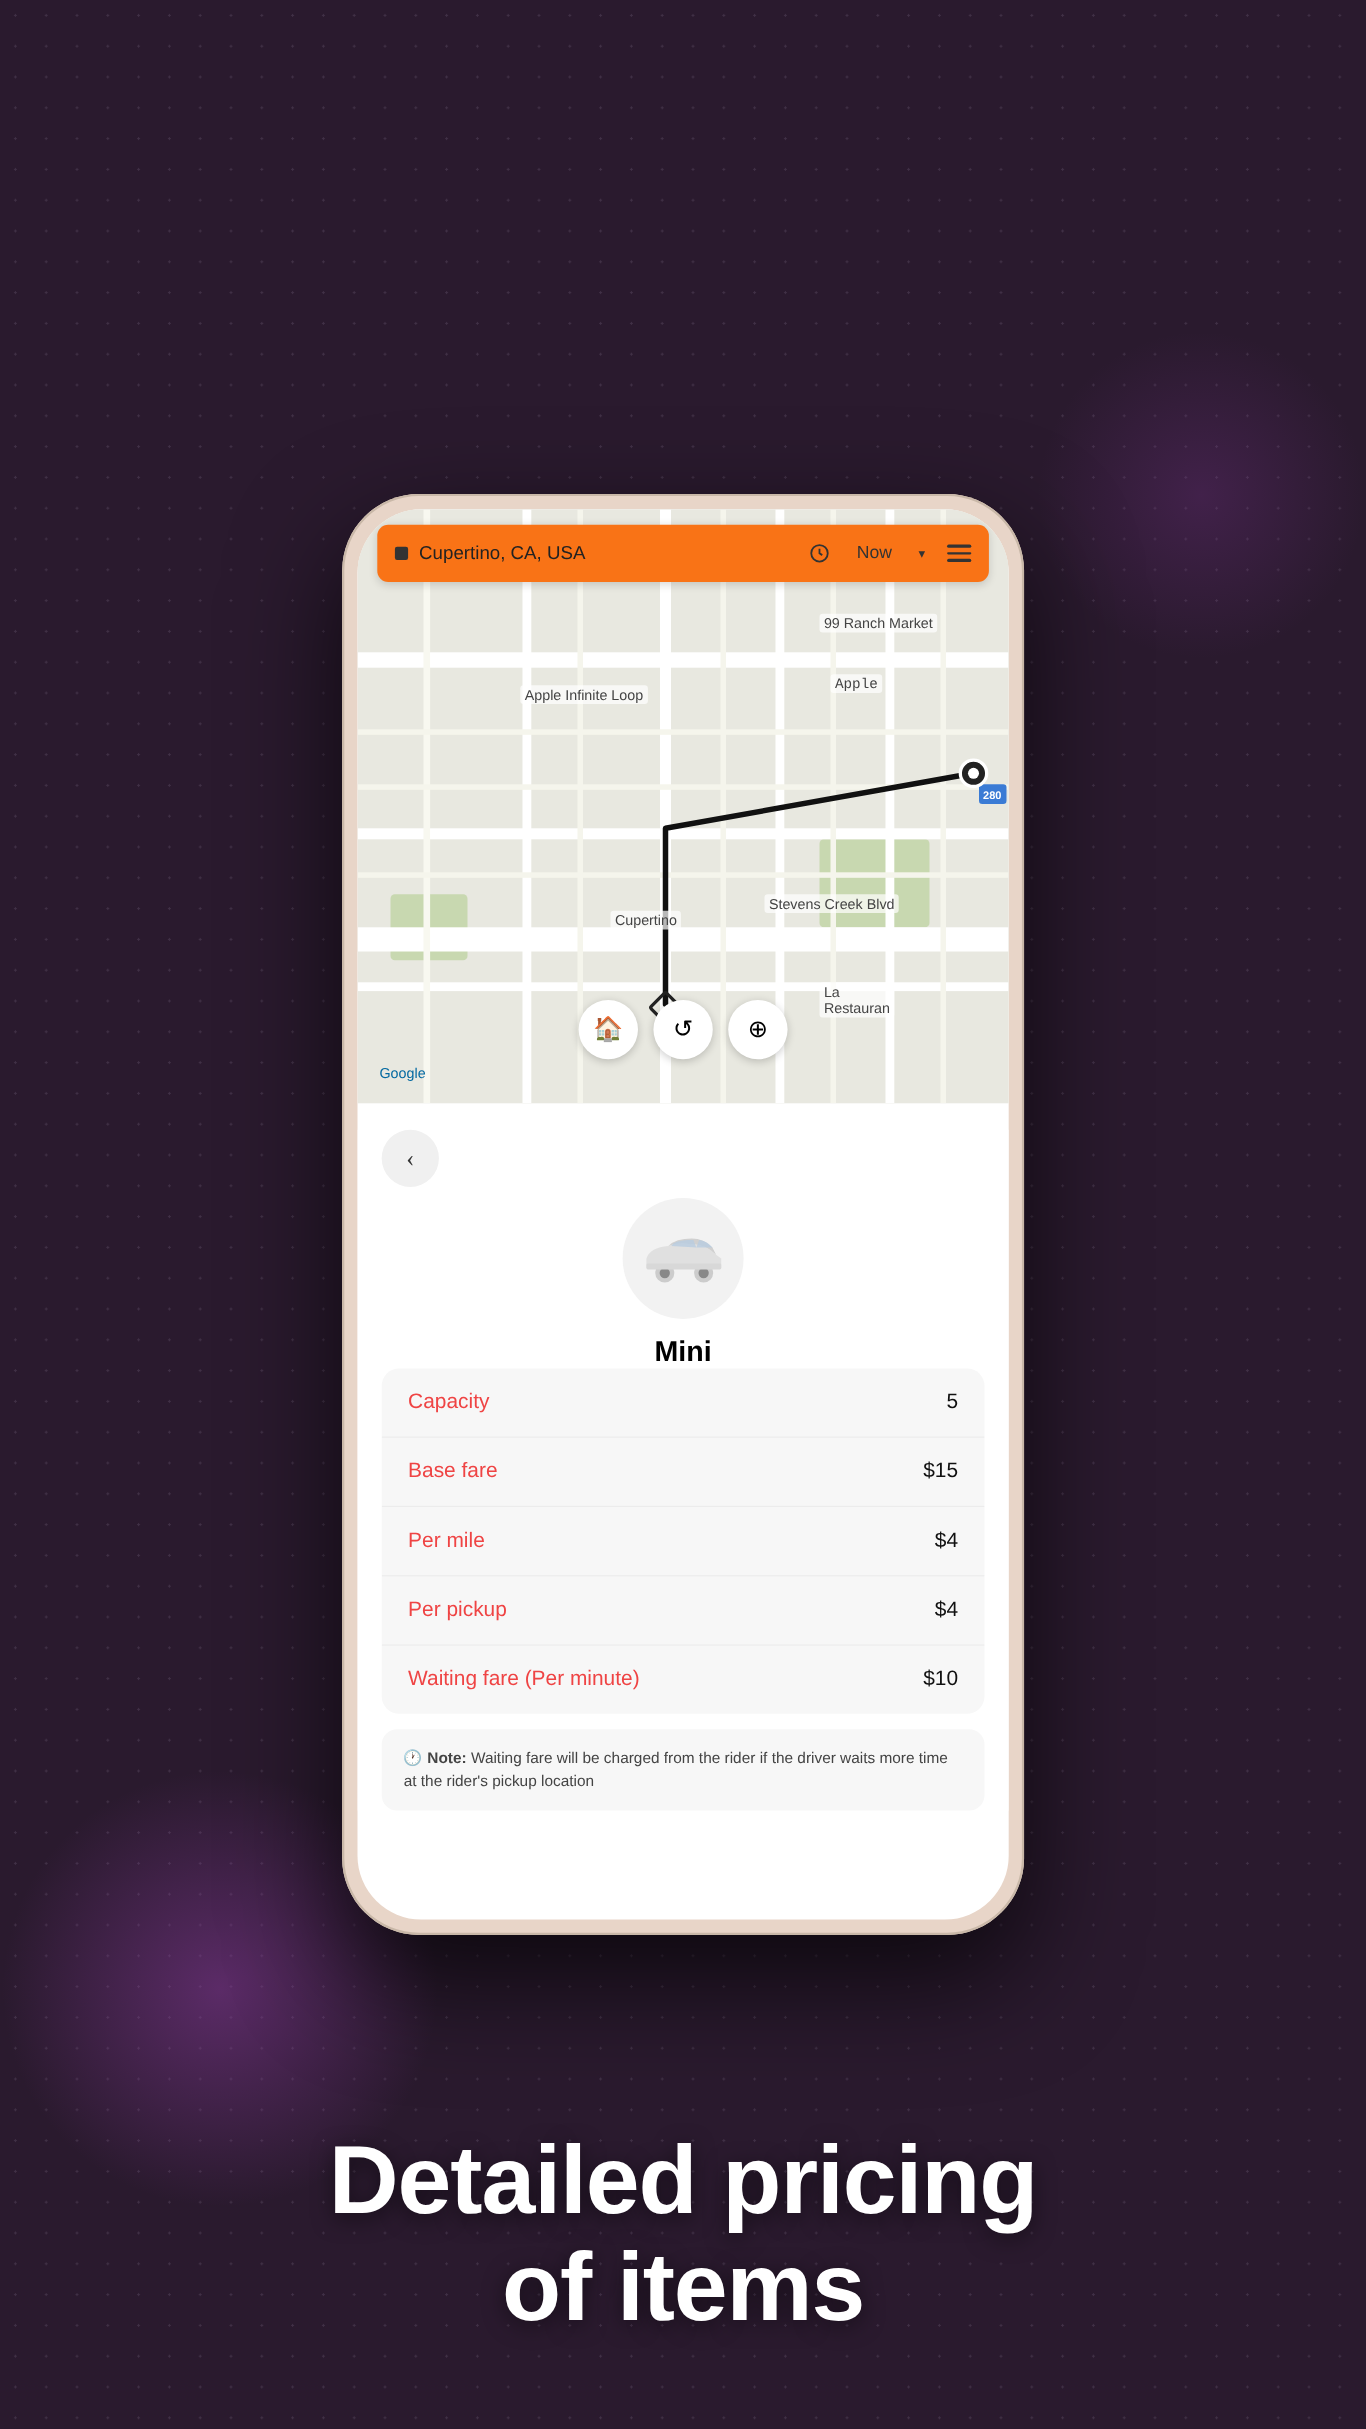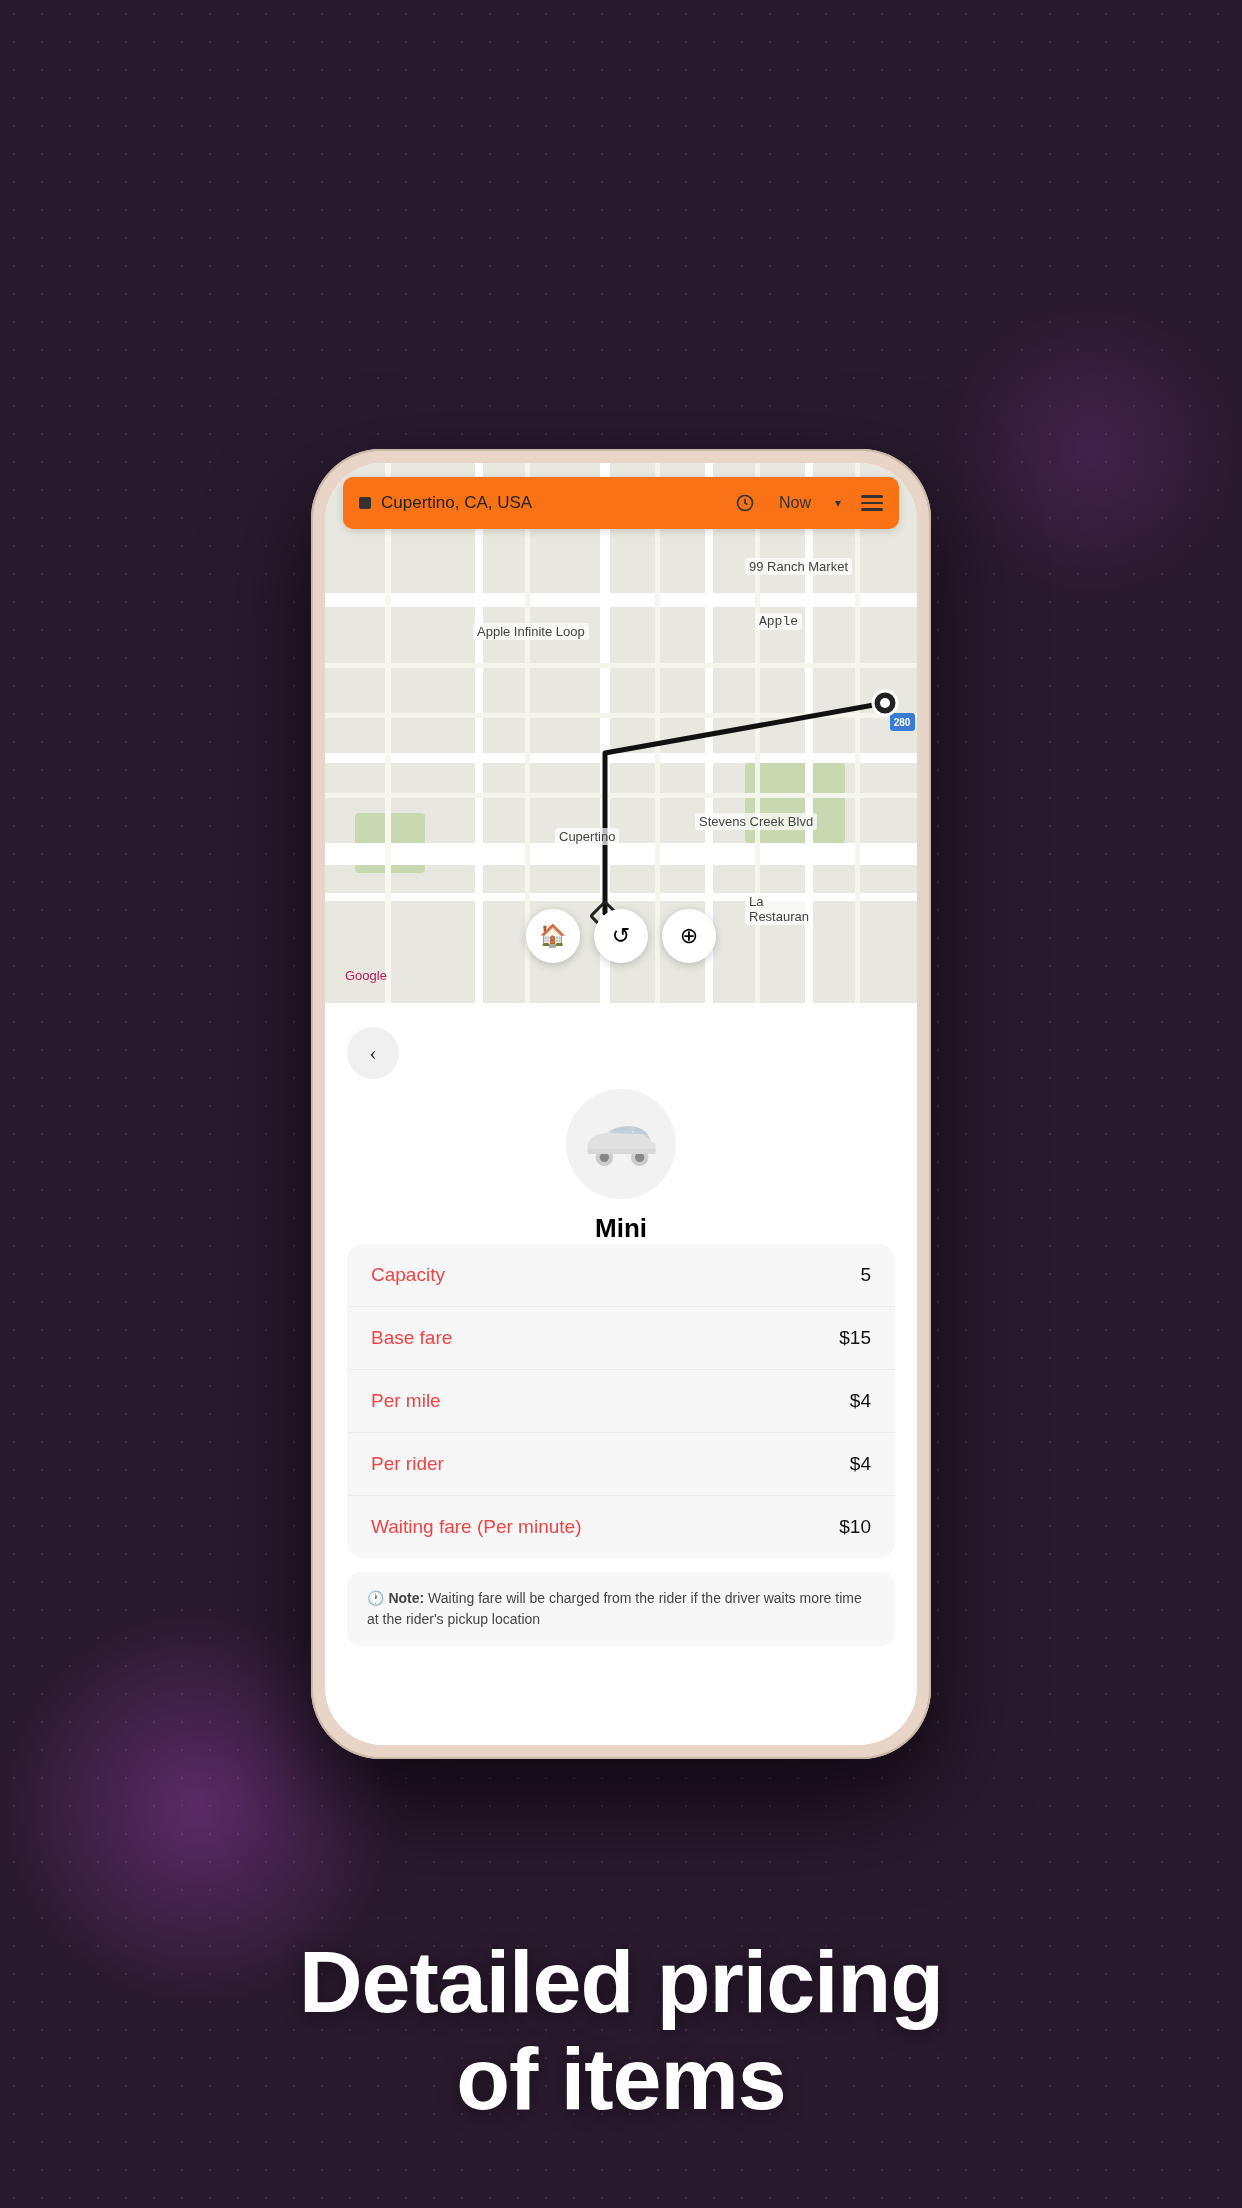--- a/index.html
+++ b/index.html
@@ -189,21 +189,21 @@
       box-shadow: 0 2px 8px rgba(0,0,0,0.2);
       font-size: 22px;
     }
 
     .map-google-label {
       position: absolute;
       bottom: 20px;
       left: 20px;
       font-family: sans-serif;
       font-size: 13px;
-      color: #be185d;
+      color: #0369a1;
       z-index: 6;
     }
 
     
     .detail-panel {
       background: #fff;
       flex: 1;
       position: relative;
     }
 
@@ -448,21 +448,21 @@
         </div>
         <div class="pricing-row">
           <span class="pricing-label">Base fare</span>
           <span class="pricing-value">$15</span>
         </div>
         <div class="pricing-row">
           <span class="pricing-label">Per mile</span>
           <span class="pricing-value">$4</span>
         </div>
         <div class="pricing-row">
-          <span class="pricing-label">Per rider</span>
+          <span class="pricing-label">Per pickup</span>
           <span class="pricing-value">$4</span>
         </div>
         <div class="pricing-row">
           <span class="pricing-label">Waiting fare (Per minute)</span>
           <span class="pricing-value">$10</span>
         </div>
       </div>
 
       <div class="note-section">
         <p class="note-text">

